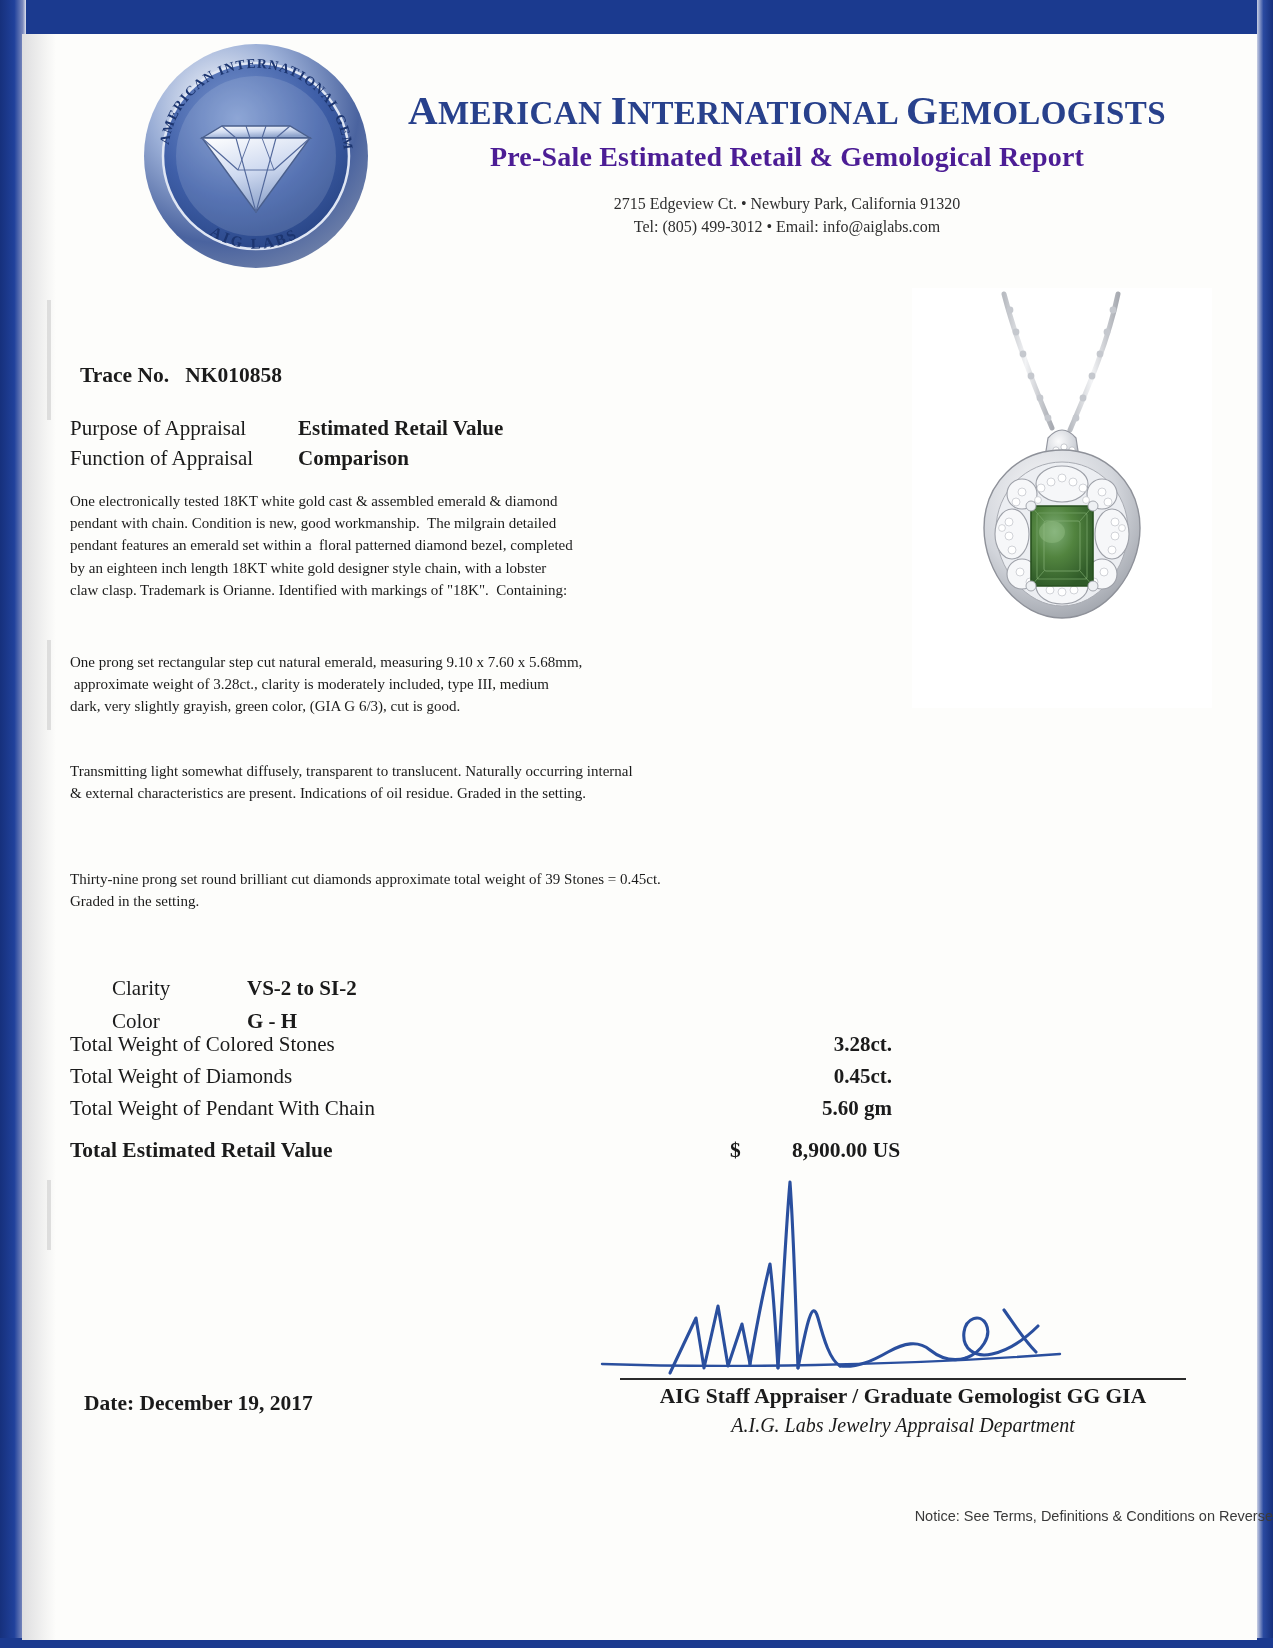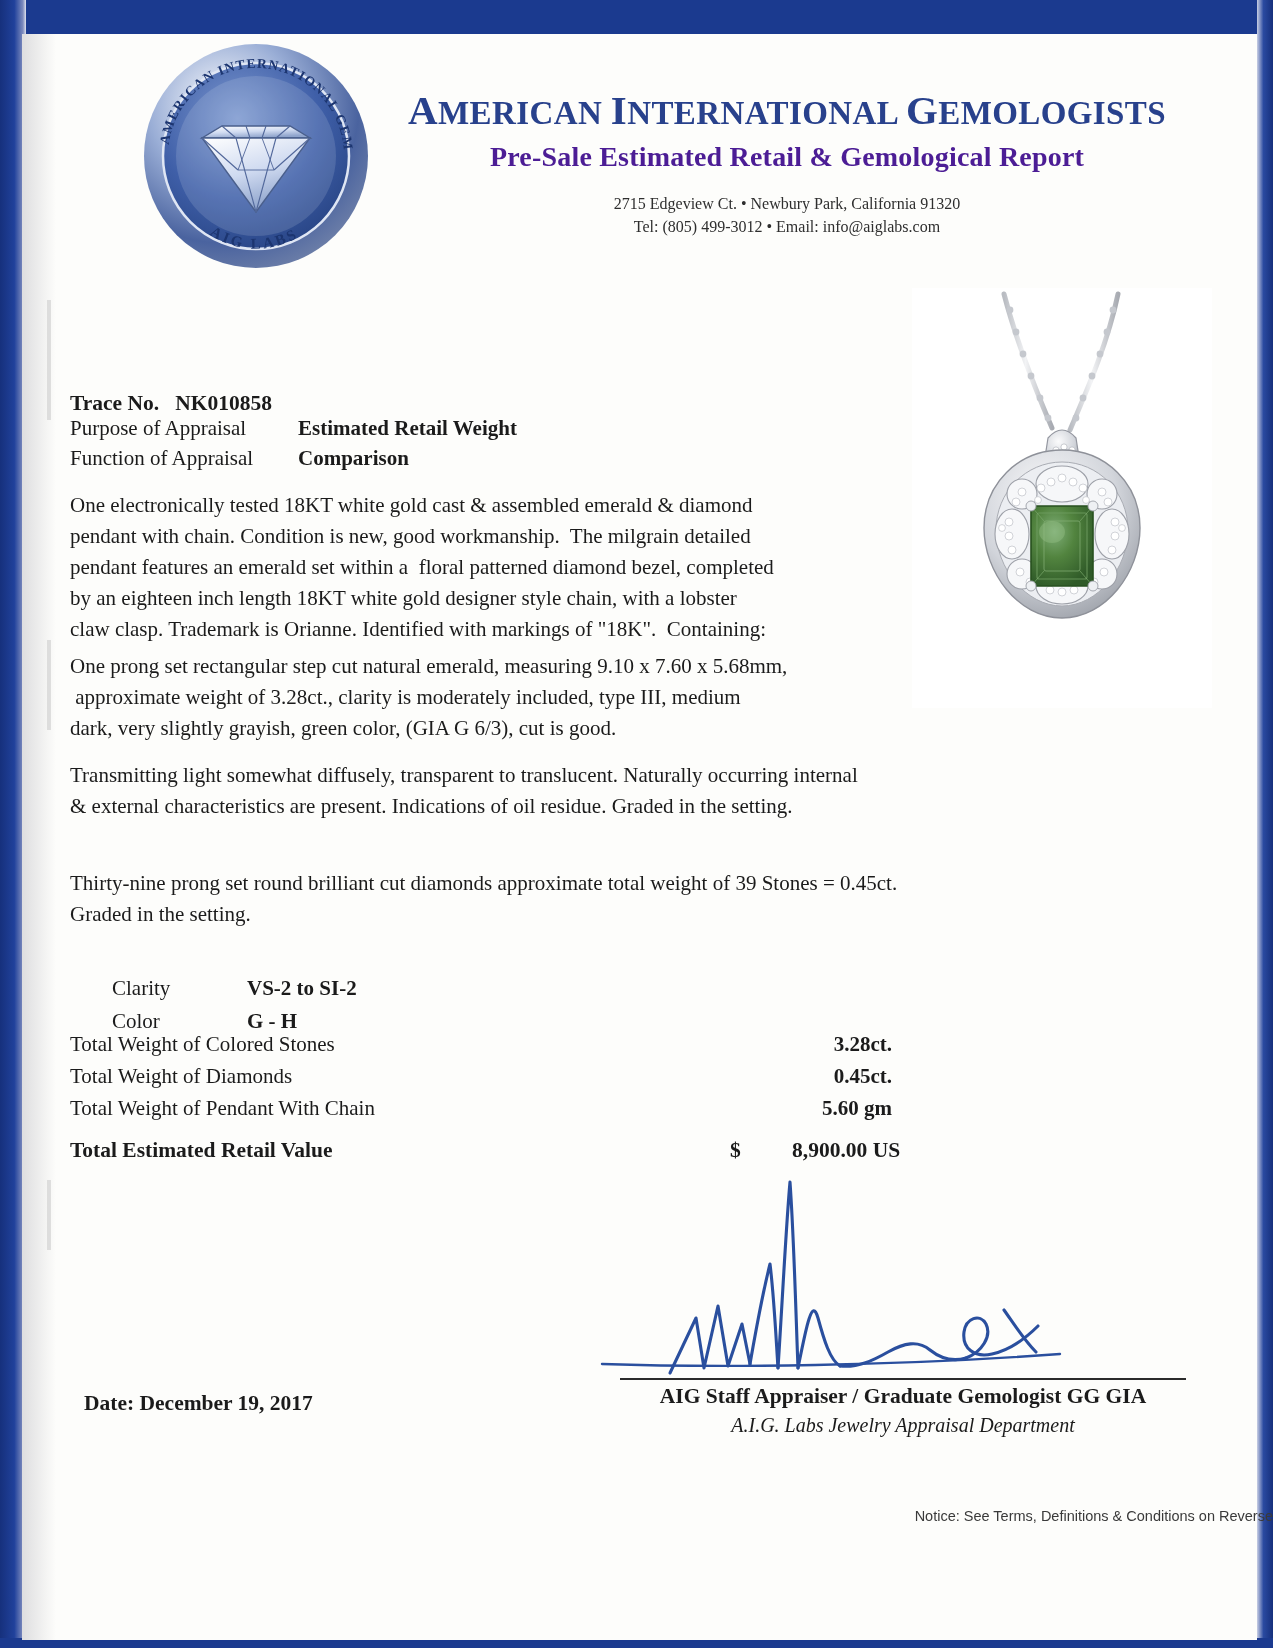--- a/index.html
+++ b/index.html
@@ -99,41 +99,40 @@
     right: 62px; top: 264px;
     font-size: 24px;
     font-weight: bold;
     color: #171717;
     margin-top: 47px;
   }
 
   
   .trace {
     position: absolute;
-    left: 70px; top: 363px;
+    left: 80px; top: 363px;
     font-size: 21.5px;
     font-weight: bold;
-    margin-top: 28px;
   }
   .trace .tval { margin-left: 16px; }
 
   .purpose-block {
     position: absolute;
     left: 70px; top: 414px;
     font-size: 21px;
     line-height: 1.42;
   }
   .pf-row { display: flex; }
   .pf-label { width: 228px; }
   .pf-value { font-weight: bold; }
 
   .para {
     position: absolute;
     left: 70px;
-    font-size: 21px;
+    font-size: 15px;
     line-height: 1.48;
     width: 900px;
   }
   .para-desc { top: 490px; }
   .para-emerald { top: 651px; }
   .para-trans { top: 760px; }
   .para-diamond { top: 868px; }
 
   .para div { white-space: pre; }
 
@@ -420,21 +419,21 @@
     </svg>
   </div>
 
   <div class="trace">
     <span>Trace No.</span><span class="tval">NK010858</span>
   </div>
 
   <div class="purpose-block">
     <div class="pf-row">
       <span class="pf-label">Purpose of Appraisal</span>
-      <span class="pf-value">Estimated Retail Weight</span>
+      <span class="pf-value">Estimated Retail Value</span>
     </div>
     <div class="pf-row">
       <span class="pf-label">Function of Appraisal</span>
       <span class="pf-value">Comparison</span>
     </div>
   </div>
 
   <div class="para para-desc">
     <div>One electronically tested 18KT white gold cast &amp; assembled emerald &amp; diamond</div>
     <div>pendant with chain. Condition is new, good workmanship.  The milgrain detailed</div>

